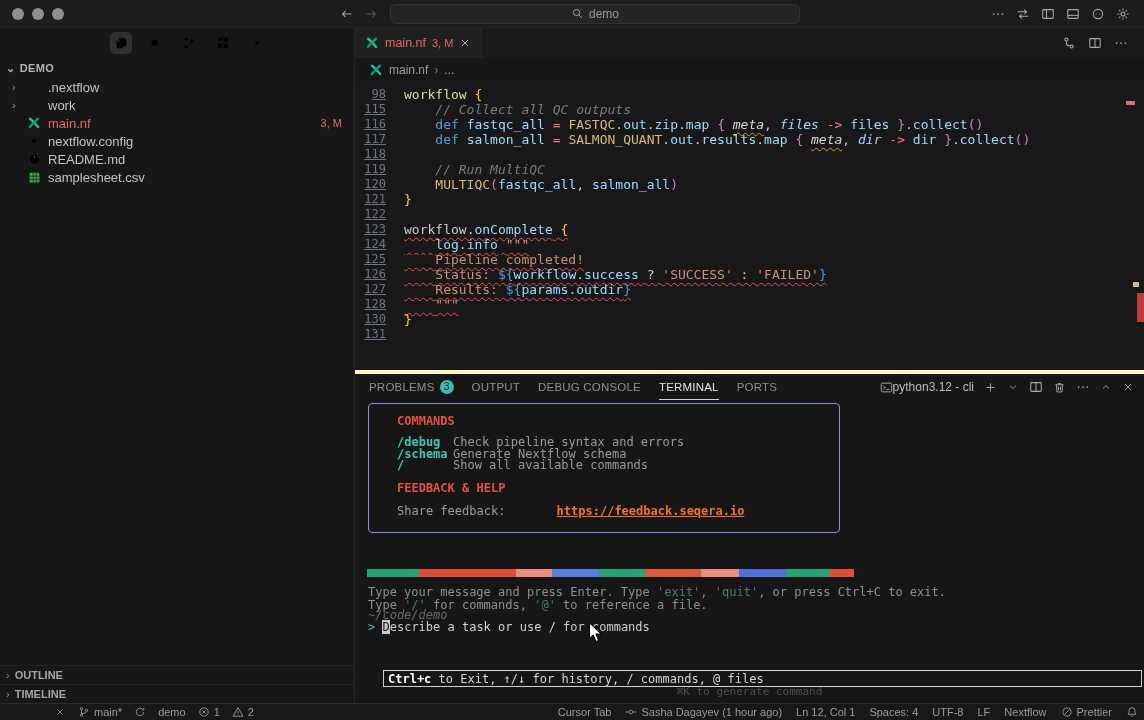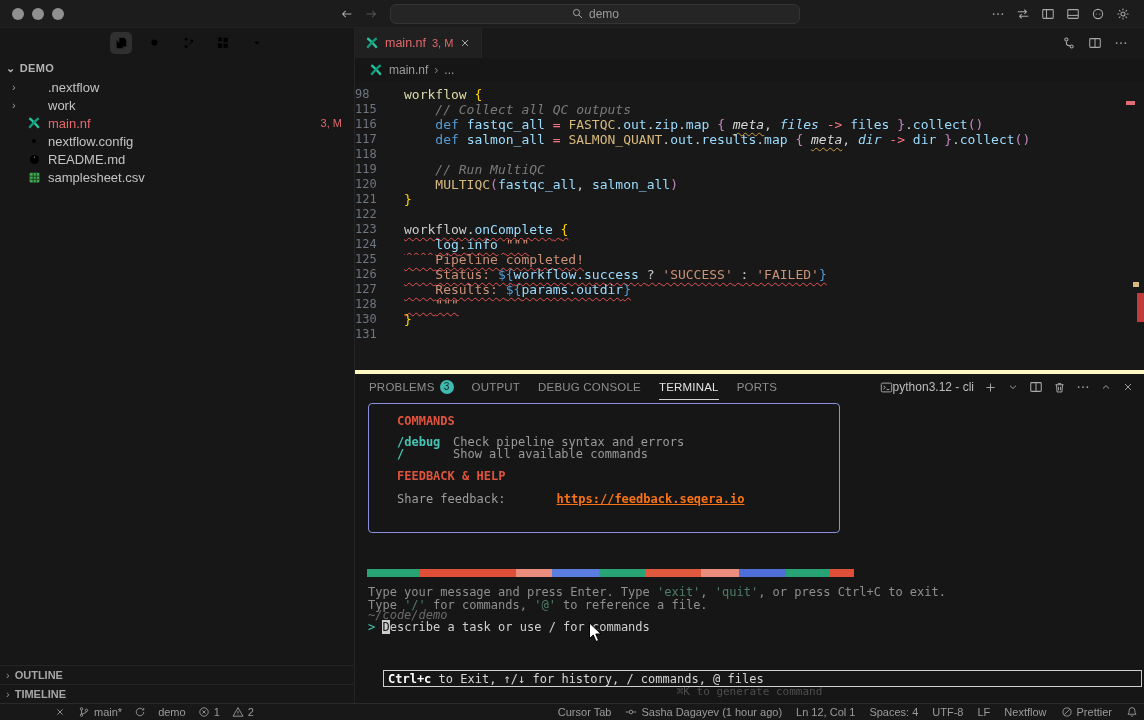--- a/index.html
+++ b/index.html
@@ -54,21 +54,21 @@
   .tab .fname { color:#e4676b; font-size:12.5px; }
   .tab .fbadge { color:#e4676b; font-size:11px; }
   .tab .close { color:#bbb; }
   .tab-actions { margin-left:auto; display:flex; align-items:center; gap:12px; padding-right:16px; }
   .breadcrumb { height:24px; display:flex; align-items:center; gap:6px; padding-left:14px; color:#9d9d9d; font-size:12px; flex:0 0 auto; }
   .breadcrumb .sep { color:#7a7a7a; }
 
   
   .code { flex:1; min-height:0; overflow:hidden; padding-top:5px; font-family:"DejaVu Sans Mono", monospace; font-size:13px; background:#181818; }
   .cline { display:flex; height:15px; line-height:15px; white-space:pre; }
-  .cline .ln { width:31px; color:#6e7681; flex:0 0 auto; font-size:12px; }
+  .cline .ln { width:31px; text-align:right; color:#6e7681; flex:0 0 auto; font-size:12px;text-decoration:underline; }
   .cline .lc { padding-left:18px; }
   .errline { text-decoration:underline; text-decoration-style:wavy; text-decoration-color:#e45454; text-decoration-thickness:1px; text-underline-offset:3px; }
   .tk-kw{color:#569cd6} .tk-var{color:#9cdcfe} .tk-type{color:#d7ba7d} .tk-decl{color:#dcdcaa}
   .tk-op{color:#f97583} .tk-pn{color:#cccccc} .tk-by{color:#ffd700} .tk-bp{color:#c586c0}
   .tk-str{color:#ce9178} .tk-com{color:#7b7b7b;font-style:italic} .tk-fg{color:#cccccc}
   .tk-ital{color:#9cdcfe;font-style:italic}
   .tk-meta{color:#d8d8d8;font-style:italic;text-decoration:underline wavy #c8a03c;text-decoration-thickness:1px;text-underline-offset:3px}
 
   
   .panel { height:333px; flex:0 0 auto; background:#161616; border-top:4px solid #fef9c3; display:flex; flex-direction:column; position:relative; }
@@ -438,20 +438,24 @@
         <div class="panel-content">
           <div class="term-box">
             <div class="t-title">COMMANDS</div>
             <div class="t-sp"></div>
             <div id="cmds">
                 <div class="t-cmdrow">
                   <span class="cmd">/debug</span>
                   <span class="desc">Check pipeline syntax and errors</span>
                 </div>
                 <div class="t-cmdrow">
+                  <span class="cmd">/schema</span>
+                  <span class="desc">Generate Nextflow schema</span>
+                </div>
+                <div class="t-cmdrow">
                   <span class="cmd">/</span>
                   <span class="desc">Show all available commands</span>
                 </div>
               </div>
             <div class="t-sp"></div>
             <div class="t-title">FEEDBACK &amp; HELP</div>
             <div class="t-sp"></div>
             <div class="t-feedback">
               <span>Share feedback: </span><a>https://feedback.seqera.io</a>
             </div>

